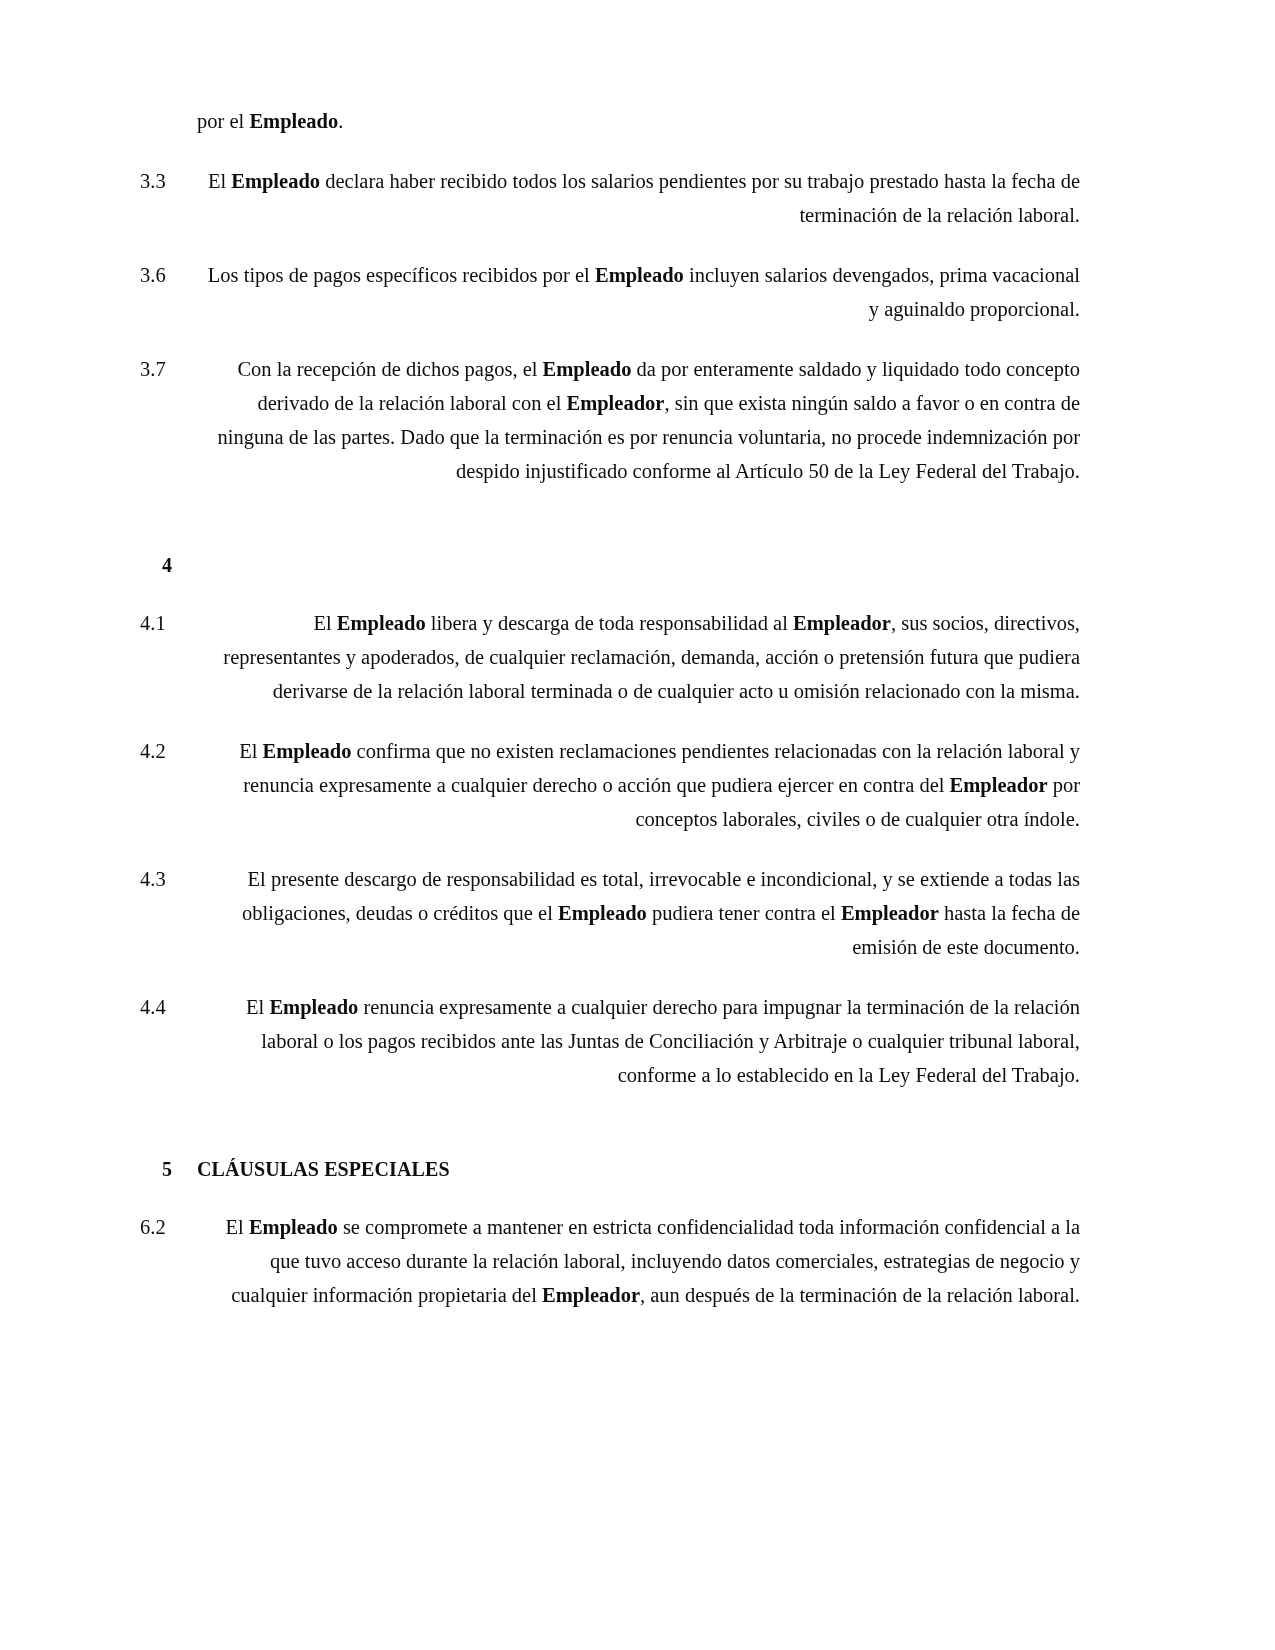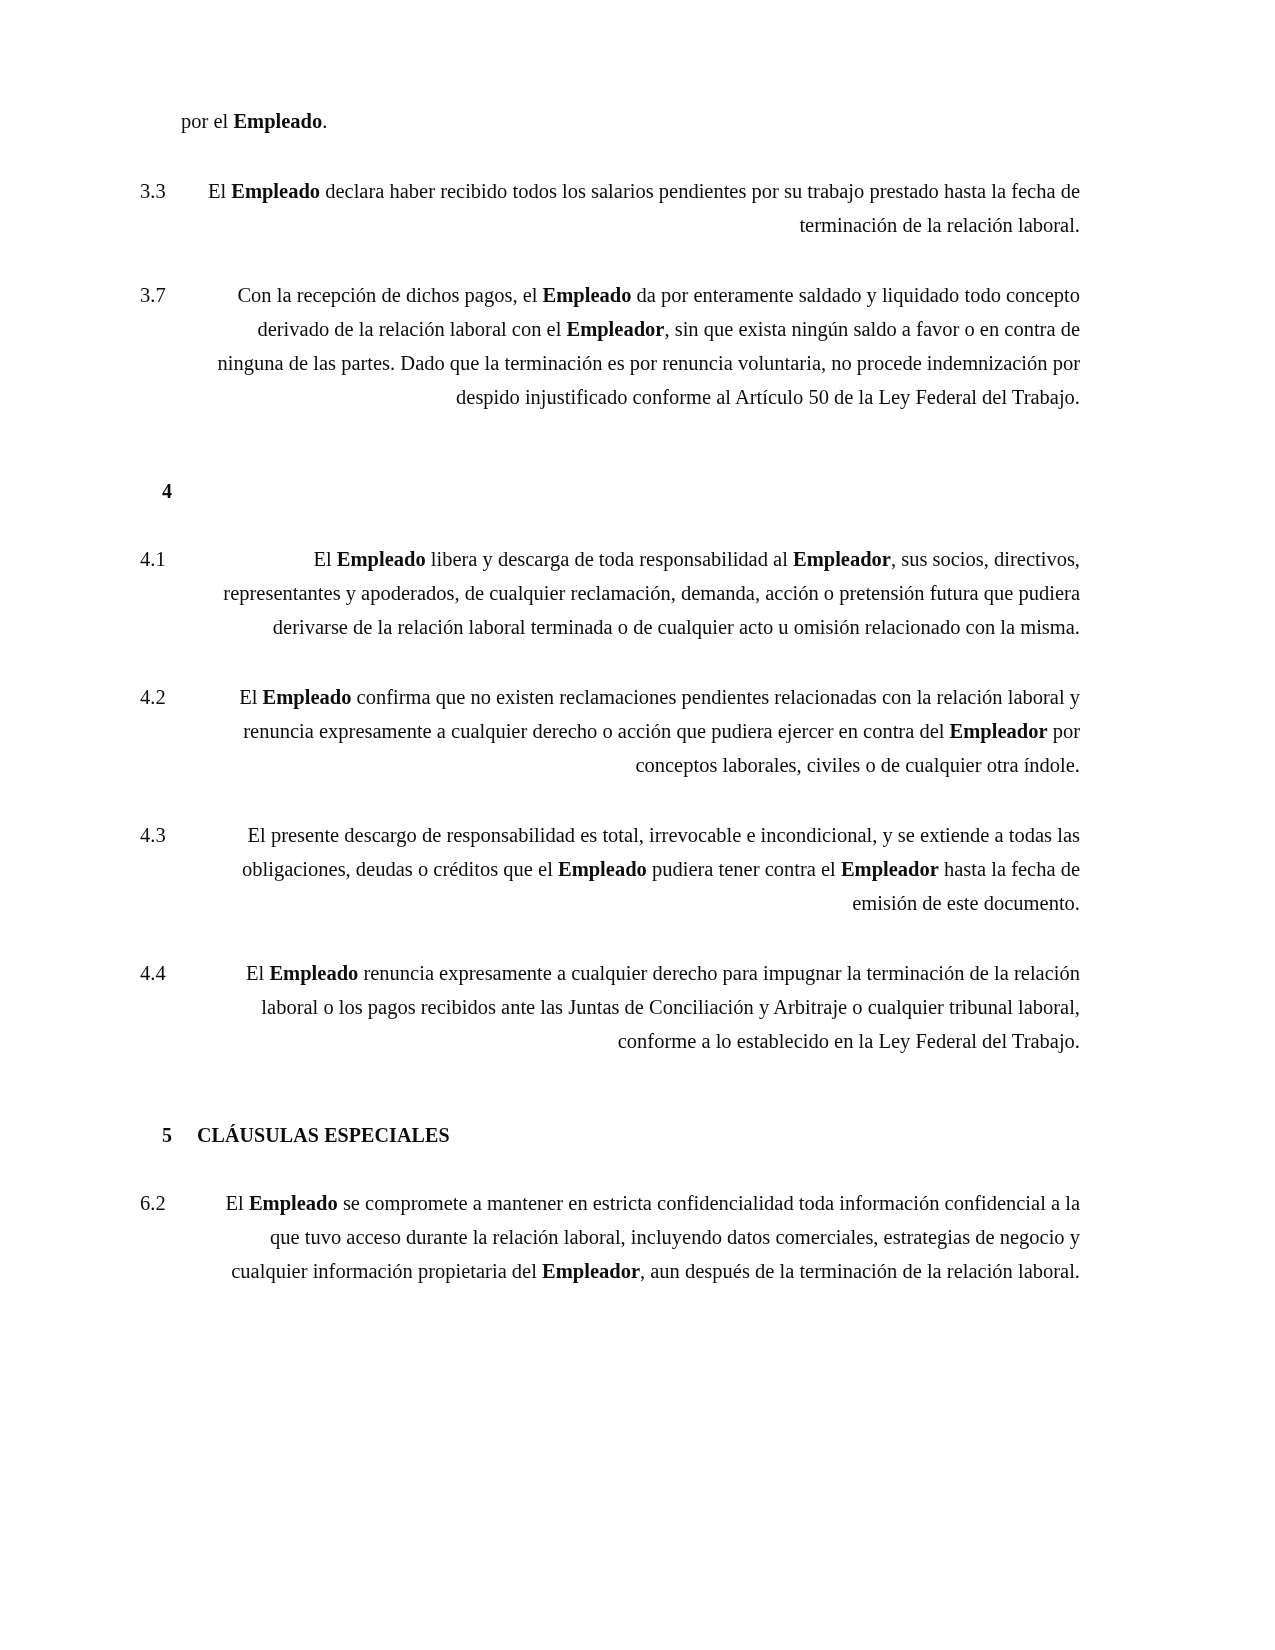--- a/index.html
+++ b/index.html
@@ -23,31 +23,31 @@
 
   .content {
     position: absolute;
     left: 140px;
     top: 104px;
     width: 940px;
   }
 
   
   .cont-para {
-    margin: 0 0 0 41px;
+    margin: 0 0 0 57px;
     font-size: 20.5px;
     line-height: 34px;
     text-align: left;
   }
 
   
   .clause {
     display: flex;
     align-items: flex-start;
-    margin-top: 36px;
+    margin-top: 26px;
   }
 
   .clause-num {
     flex: 0 0 57px;
     font-size: 20.5px;
     line-height: 34px;
     text-align: left;
     white-space: nowrap;
   }
 
@@ -96,20 +96,24 @@
     <p class="cont-para">
       <span>por el </span><b>Empleado</b><span>.</span>
     </p>
 
     <div id="group3">
         <div class="clause">
           <span class="clause-num">3.3</span>
           <span class="clause-body"><span>El </span><b>Empleado</b><span> declara haber recibido todos los salarios pendientes por su trabajo prestado hasta la fecha de terminación de la relación laboral.</span></span>
         </div>
         <div class="clause">
+          <span class="clause-num">3.6</span>
+          <span class="clause-body"><span>Los tipos de pagos específicos recibidos por el </span><b>Empleado</b><span> incluyen salarios devengados, prima vacacional y aguinaldo proporcional.</span></span>
+        </div>
+        <div class="clause">
           <span class="clause-num">3.7</span>
           <span class="clause-body"><span>Con la recepción de dichos pagos, el </span><b>Empleado</b><span> da por enteramente saldado y liquidado todo concepto derivado de la relación laboral con el </span><b>Empleador</b><span>, sin que exista ningún saldo a favor o en contra de ninguna de las partes. Dado que la terminación es por renuncia voluntaria, no procede indemnización por despido injustificado conforme al Artículo 50 de la Ley Federal del Trabajo.</span></span>
         </div>
       </div>
 
     <div class="section-heading">
       <span class="sec-num">4</span>
     </div>
 
     <div id="group4">

